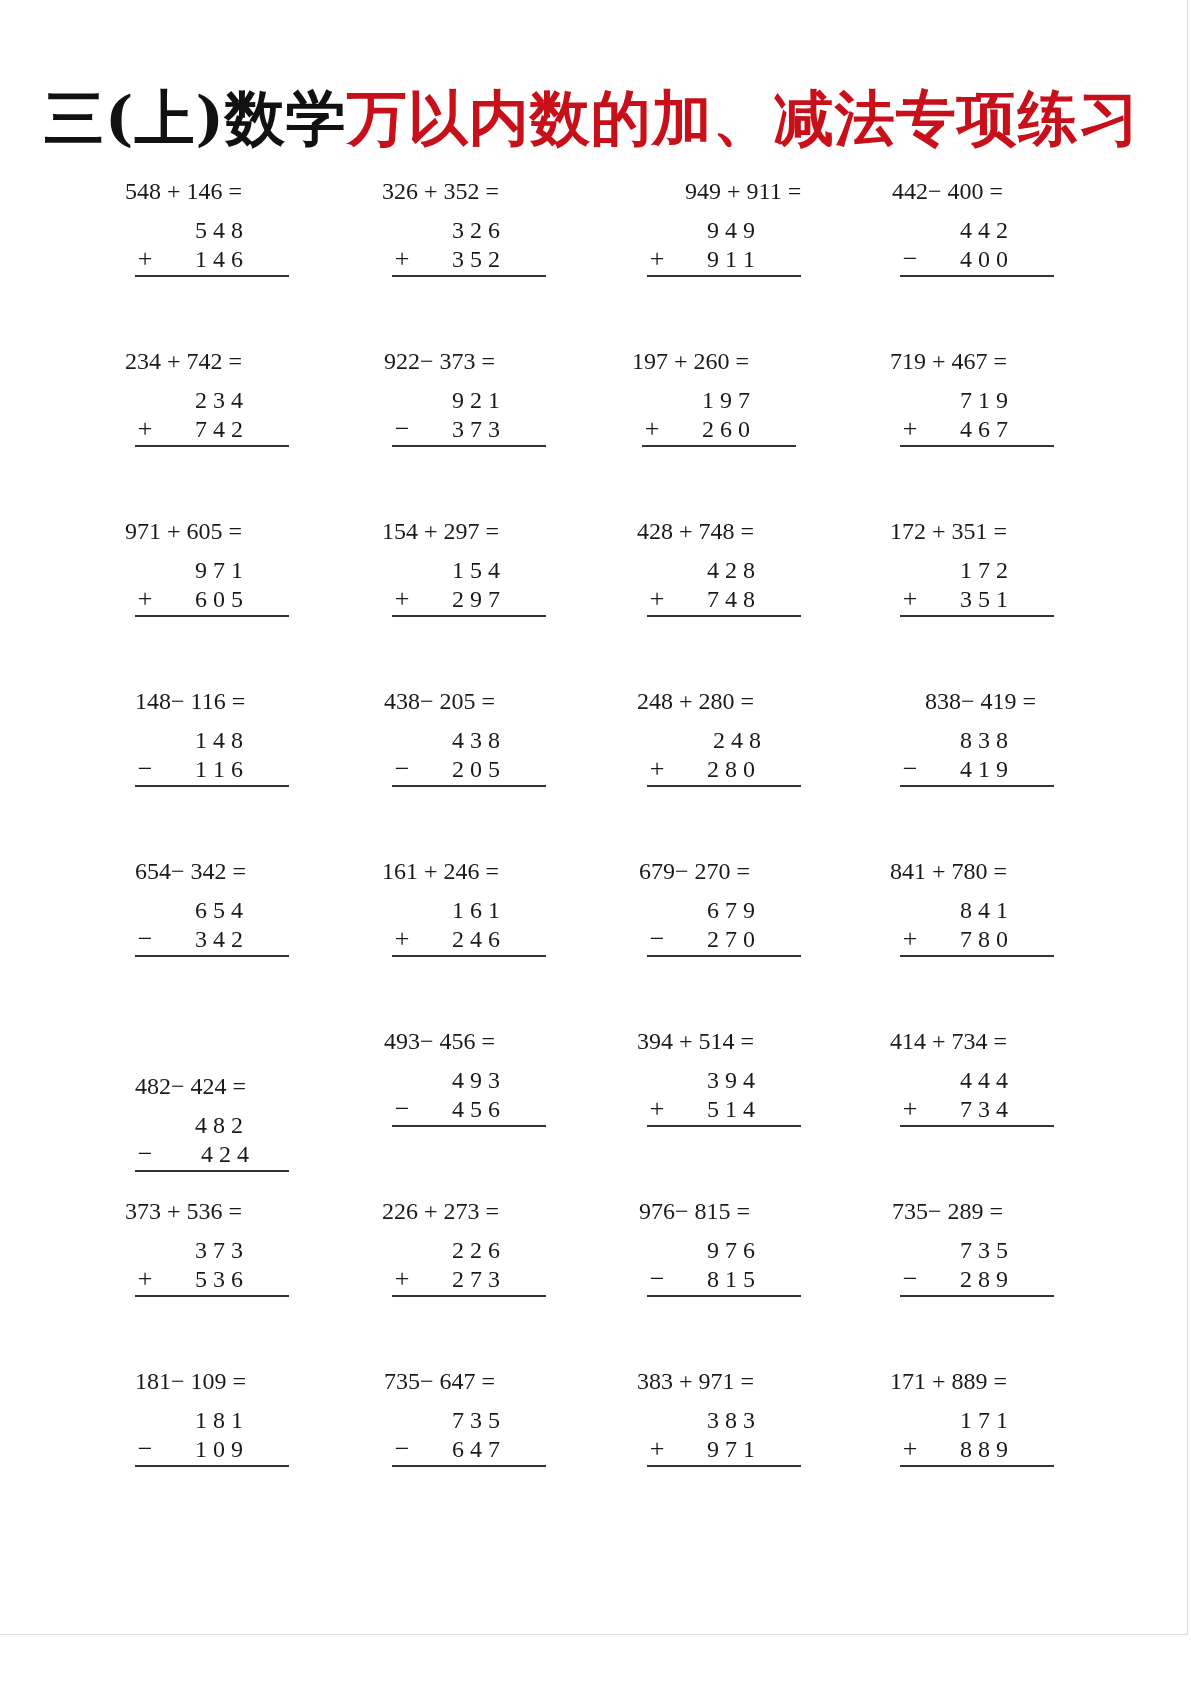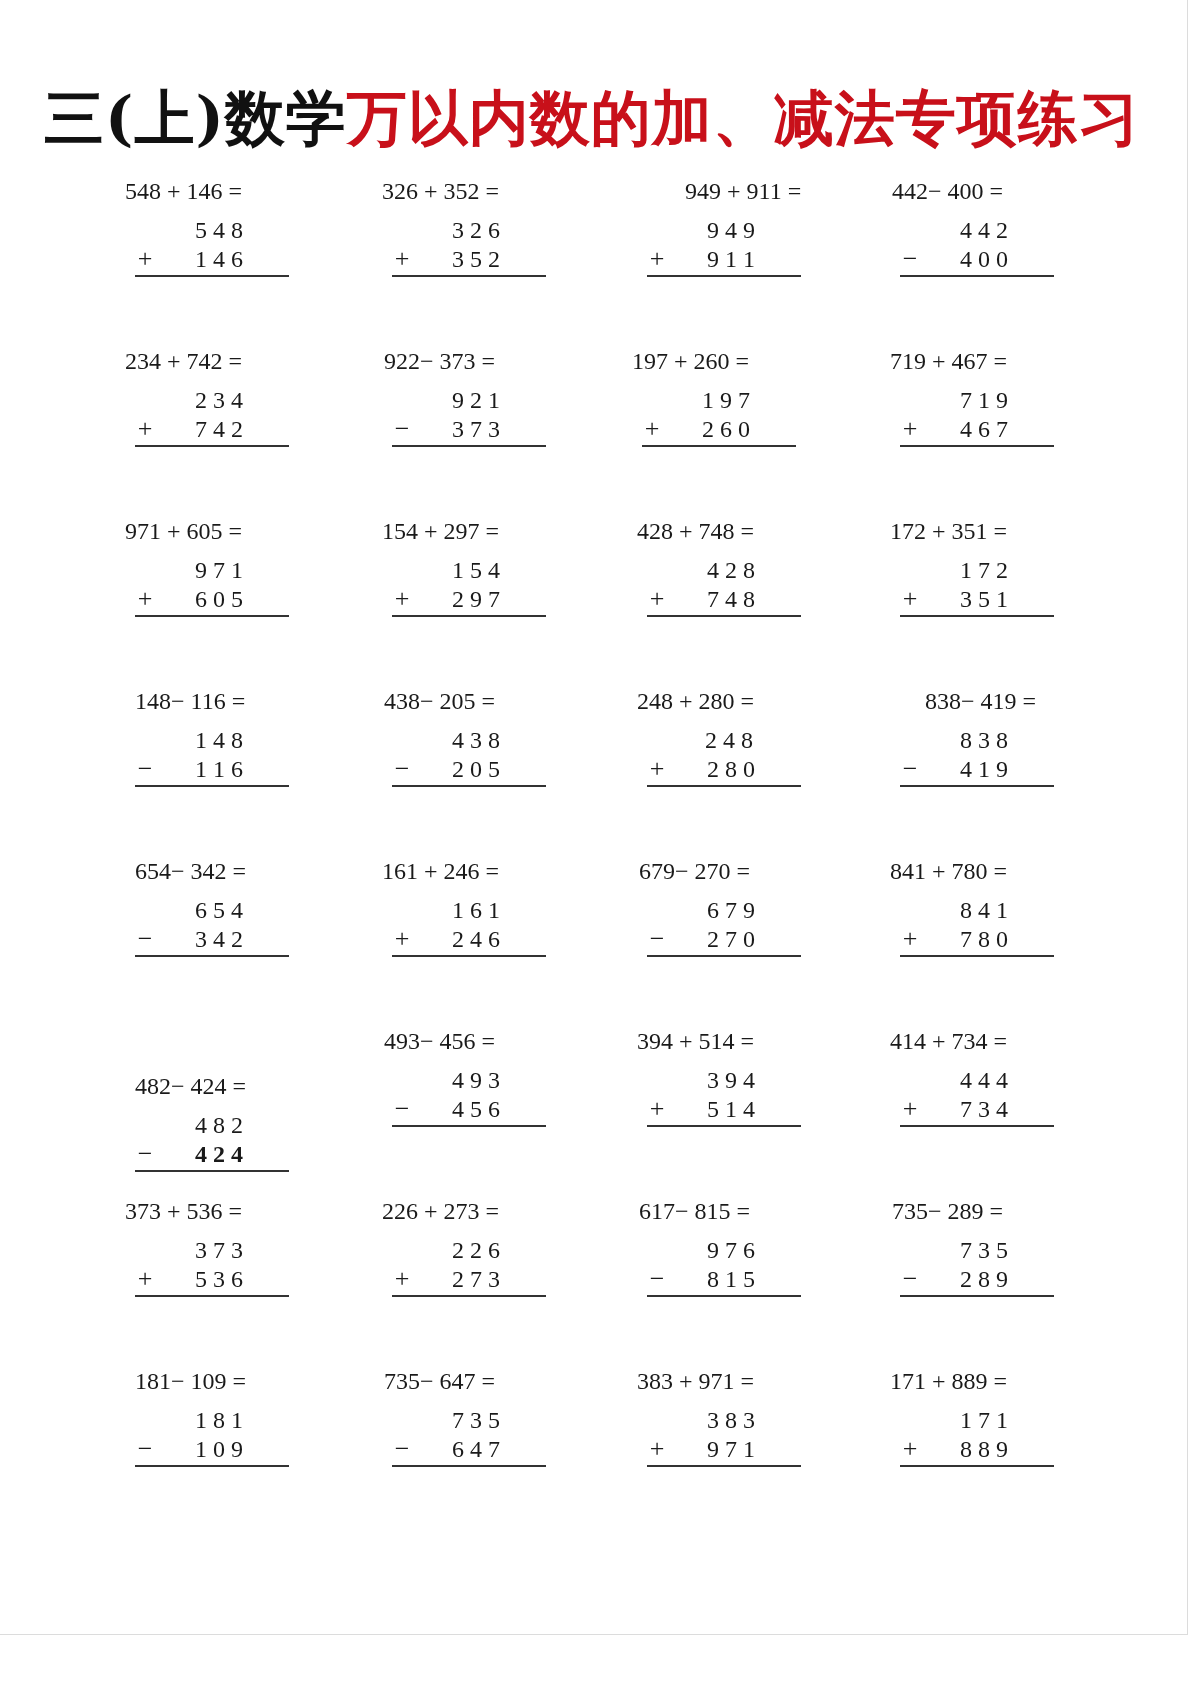--- a/index.html
+++ b/index.html
@@ -247,21 +247,21 @@
       </div>
       <div class="vrow" style="left: 0px; top: 69px; width: 170px;">
         <span class="op" style="left: 8px;">−</span>
         <span class="digits" style="left: 70px;">2 0 5</span>
       </div>
       <div class="rule" style="left: 10px; top: 99px; width: 154px;"></div>
     </div>
     <div class="problem" style="left: 637px; top: 686px;">
       <div class="equation" style="left: 0px;">248 + 280 =</div>
       <div class="vrow" style="left: 0px; top: 40px; width: 170px;">
-        <span class="digits" style="left: 68px;">2 4 8</span>
+        <span class="digits" style="left: 76px;">2 4 8</span>
       </div>
       <div class="vrow" style="left: 0px; top: 69px; width: 170px;">
         <span class="op" style="left: 8px;">+</span>
         <span class="digits" style="left: 70px;">2 8 0</span>
       </div>
       <div class="rule" style="left: 10px; top: 99px; width: 154px;"></div>
     </div>
     <div class="problem" style="left: 890px; top: 686px;">
       <div class="equation" style="left: 2px; margin-left: 33px;">838−  419 =</div>
       <div class="vrow" style="left: 0px; top: 40px; width: 170px;">
@@ -317,21 +317,21 @@
       </div>
       <div class="rule" style="left: 10px; top: 99px; width: 154px;"></div>
     </div>
     <div class="problem" style="left: 125px; top: 1026px; margin-top: 45px;">
       <div class="equation" style="left: 10px;">482−  424 =</div>
       <div class="vrow" style="left: 0px; top: 40px; width: 170px;">
         <span class="digits" style="left: 70px;">4 8 2</span>
       </div>
       <div class="vrow" style="left: 0px; top: 69px; width: 170px;">
         <span class="op" style="left: 8px;">−</span>
-        <span class="digits" style="left: 70px; font-weight: bold;">4 2 4</span>
+        <span class="digits" style="left: 76px;">4 2 4</span>
       </div>
       <div class="rule" style="left: 10px; top: 99px; width: 154px;"></div>
     </div>
     <div class="problem" style="left: 382px; top: 1026px;">
       <div class="equation" style="left: 2px;">493−  456 =</div>
       <div class="vrow" style="left: 0px; top: 40px; width: 170px;">
         <span class="digits" style="left: 70px;">4 9 3</span>
       </div>
       <div class="vrow" style="left: 0px; top: 69px; width: 170px;">
         <span class="op" style="left: 8px;">−</span>
@@ -377,21 +377,21 @@
       <div class="vrow" style="left: 0px; top: 40px; width: 170px;">
         <span class="digits" style="left: 70px;">2 2 6</span>
       </div>
       <div class="vrow" style="left: 0px; top: 69px; width: 170px;">
         <span class="op" style="left: 8px;">+</span>
         <span class="digits" style="left: 70px;">2 7 3</span>
       </div>
       <div class="rule" style="left: 10px; top: 99px; width: 154px;"></div>
     </div>
     <div class="problem" style="left: 637px; top: 1196px;">
-      <div class="equation" style="left: 2px;">617−  815 =</div>
+      <div class="equation" style="left: 2px;">976−  815 =</div>
       <div class="vrow" style="left: 0px; top: 40px; width: 170px;">
         <span class="digits" style="left: 70px;">9 7 6</span>
       </div>
       <div class="vrow" style="left: 0px; top: 69px; width: 170px;">
         <span class="op" style="left: 8px;">−</span>
         <span class="digits" style="left: 70px;">8 1 5</span>
       </div>
       <div class="rule" style="left: 10px; top: 99px; width: 154px;"></div>
     </div>
     <div class="problem" style="left: 890px; top: 1196px;">

